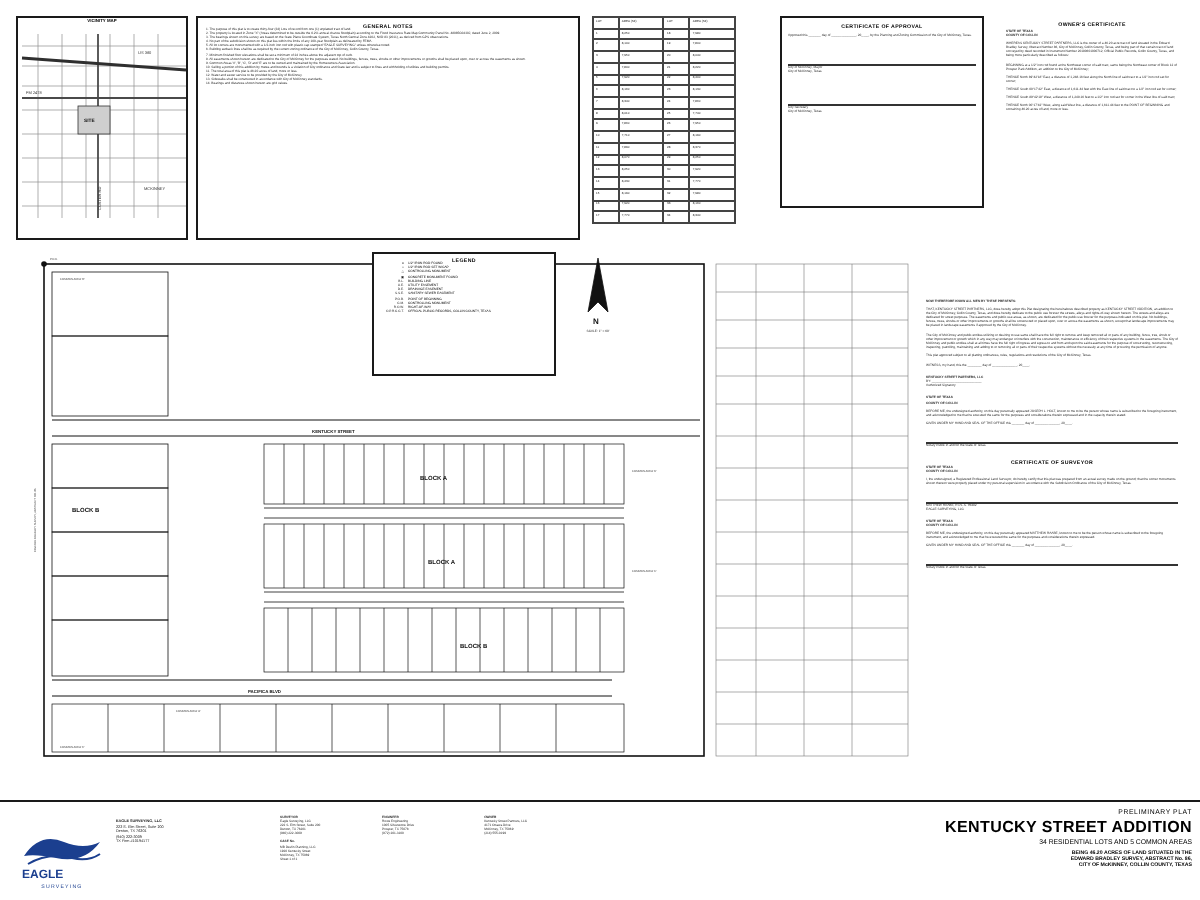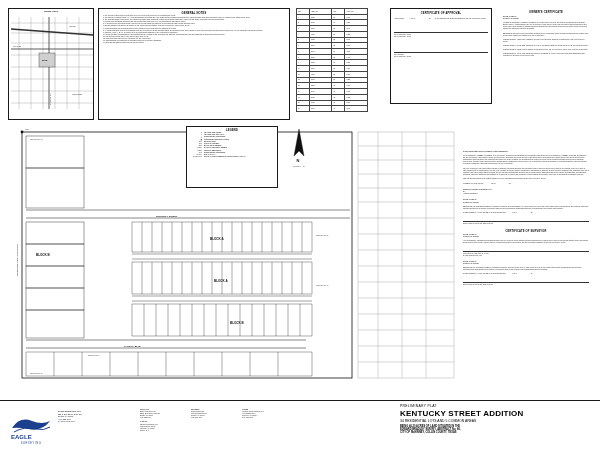--- a/index.html
+++ b/index.html
@@ -30,21 +30,21 @@
   #legend{left:186px;top:126px;width:92px;height:62px;padding:2px 3px;}
   #legend .lrow{display:flex;align-items:center;gap:2px;font-size:1.6px;line-height:2.2px;}
   #legend .sym{width:12px;text-align:right;font-size:1.6px;color:#222;}
   
   #north{left:286px;top:126px;width:26px;height:40px;}
   
   #dedication{left:460px;top:148px;width:132px;height:250px;padding:3px;}
   
   .sigline{border-bottom:.5px solid #333;height:4px;margin:3px 0 1px 0;}
   
-  #titleblock{left:400px;top:404px;width:196px;height:22px;text-align:left;}
+  #titleblock{left:400px;top:404px;width:196px;height:22px;text-align:right;}
   #logo{left:8px;top:412px;width:46px;height:30px;}
   #firm{left:56px;top:408px;width:78px;height:34px;padding:2px;}
   #contacts{left:138px;top:408px;width:196px;height:34px;}
   #contacts .col{float:left;width:24%;padding:1px 2px;}
   
   #plat{left:6px;top:126px;width:452px;height:272px;}
   svg{display:block;}
   .blocklbl{font-size:3px;font-weight:bold;fill:#111;}
   .streetlbl{font-size:2.2px;font-weight:bold;fill:#111;}
   .dim{font-size:1.4px;fill:#444;}

